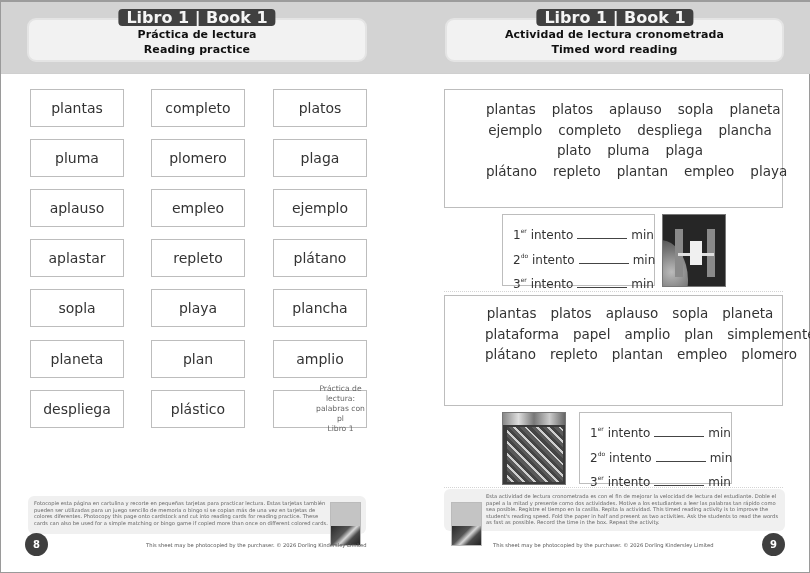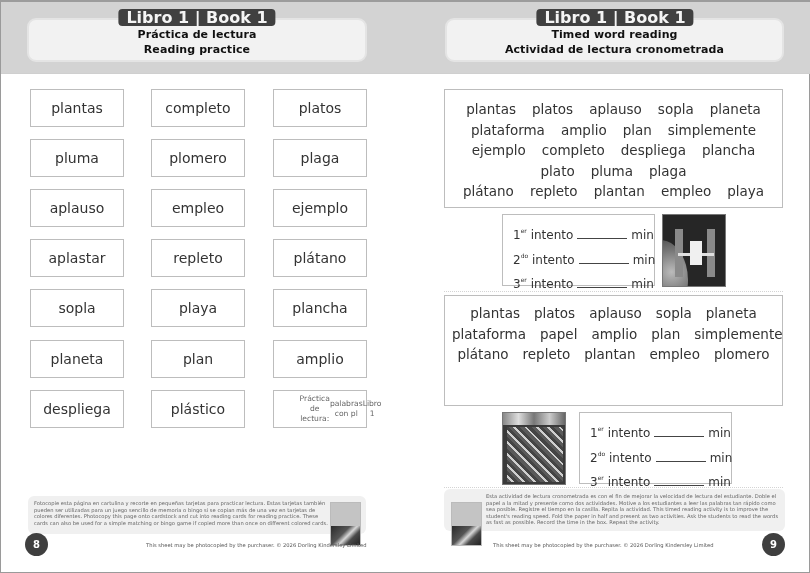--- a/index.html
+++ b/index.html
@@ -16,21 +16,21 @@
   .left .header-card { left: 26px; width: 340px; }
   .right .header-card { left: 39px; width: 339px; }
   .book-tab { position: absolute; top: 7px; height: 17px; background: #404040; color: #f4f4f4; border-radius: 4px; font-size: 16px; font-weight: bold; line-height: 17px; padding: 0 8px; white-space: nowrap; transform: translateX(-50%); }
   .left .book-tab { left: 196px; }
   .right .book-tab { left: 209px; }
   .header-title { font-size: 11px; line-height: 15px; color: #111; font-weight: bold; letter-spacing: 0.1px; }
 
   
   .cards { position: absolute; left: 29px; top: 87px; width: 340px; }
   .card { position: absolute; width: 94px; height: 38px; border: 1px solid #bdbdbd; background: #fff; display: flex; align-items: center; justify-content: center; font-size: 14px; color: #333; }
-  .card.label { font-size: 7.6px; line-height: 10px; color: #666; text-align: center; flex-direction: row; padding-left: 41px; }
+  .card.label { font-size: 7.6px; line-height: 10px; color: #666; text-align: center; flex-direction: column; padding-left: 41px; }
 
   .info-box { position: absolute; left: 27px; top: 494px; width: 338px; height: 38px; background: #f0f0f0; border-radius: 6px; }
   .right .info-box { left: 38px; top: 487px; width: 341px; height: 42px; }
   .info-text { position: absolute; font-size: 5.2px; line-height: 6.6px; color: #666; }
   .left .info-text { left: 6px; top: 4px; width: 295px; }
   .right .info-text { left: 42px; top: 4px; width: 295px; }
 
   .thumb { position: absolute; width: 31px; height: 44px; background: #cfcfcf; border: 1px solid #bbb; overflow: hidden; }
   .thumb .top { position: absolute; left: 0; top: 0; width: 100%; height: 55%; background: #c4c4c4; }
   .thumb .bottom { position: absolute; left: 0; bottom: 0; width: 100%; height: 45%; background: linear-gradient(135deg, #2a2a2a 0%, #555 40%, #d8d8d8 55%, #4a4a4a 70%, #222 100%); }
@@ -39,21 +39,21 @@
 
   .page-num { position: absolute; width: 23px; height: 23px; border-radius: 50%; background: #3f3f3f; color: #fff; font-size: 10px; font-weight: bold; text-align: center; line-height: 23px; }
   .left .page-num { left: 24px; top: 531px; }
   .right .page-num { left: 356px; top: 531px; }
 
   .copyright { position: absolute; font-size: 5.2px; color: #555; white-space: nowrap; }
   .left .copyright { left: 145px; top: 540px; }
   .right .copyright { left: 87px; top: 540px; }
 
   
-  .word-block { position: absolute; left: 38px; width: 339px; border: 1px solid #bdbdbd; background: #fff; text-align: center; color: #333; }
+  .word-block { position: absolute; left: 38px; width: 339px; border: 1px solid #bdbdbd; background: #fff; text-align: center; color: #333; padding-left: 33px; }
   .word-block.b1 { top: 87px; height: 119px; padding-top: 9px; }
   .word-block.b2 { top: 293px; height: 111px; padding-top: 7px; }
   .word-line { font-size: 13.5px; line-height: 20.5px; white-space: nowrap; }
   .word-line span { margin: 0 8px; }
   .b2 .word-line span { margin: 0 7px; }
 
   .sep-line { position: absolute; left: 38px; width: 339px; border-top: 1px dotted #d4d4d4; }
 
   .attempts { position: absolute; width: 153px; height: 72px; border: 1px solid #bdbdbd; background: #fff; padding: 6px 0 0 10px; }
   .attempts.a1 { left: 96px; top: 212px; }
@@ -127,31 +127,28 @@
         <div class="top"></div>
         <div class="bottom"></div>
       </div>
     <div class="page-num">8</div>
     <div class="copyright">This sheet may be photocopied by the purchaser. © 2026 Dorling Kindersley Limited</div>
   </div>
 
   <div class="page right">
     <div class="header-band"></div>
     <div class="header-card">
+      <div class="header-title">Actividad de lectura cronometrada</div>
       <div class="header-title">Timed word reading</div>
-      <div class="header-title">Actividad de lectura cronometrada</div>
     </div>
     <div class="book-tab">Libro 1 | Book 1</div>
 
     <div class="word-block b1">
       <div class="word-line">
         <span>plantas</span><span>platos</span><span>aplauso</span><span>sopla</span><span>planeta</span>
-      </div>
-      <div class="word-line">
-        <span>plataforma</span><span>amplio</span><span>plan</span><span>simplemente</span>
       </div>
       <div class="word-line">
         <span>ejemplo</span><span>completo</span><span>despliega</span><span>plancha</span>
       </div>
       <div class="word-line">
         <span>plato</span><span>pluma</span><span>plaga</span>
       </div>
       <div class="word-line">
         <span>plátano</span><span>repleto</span><span>plantan</span><span>empleo</span><span>playa</span>
       </div>

